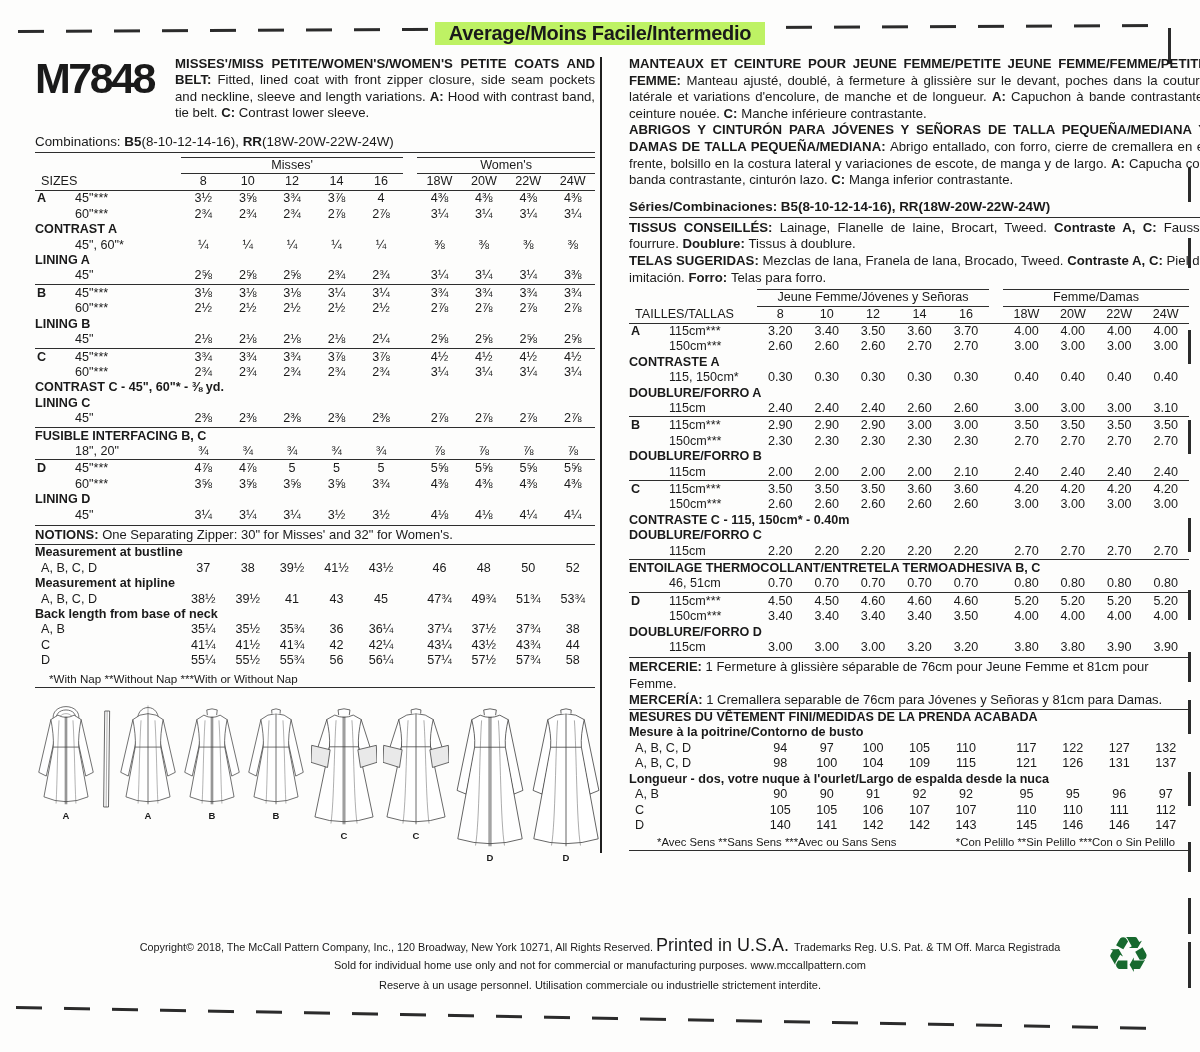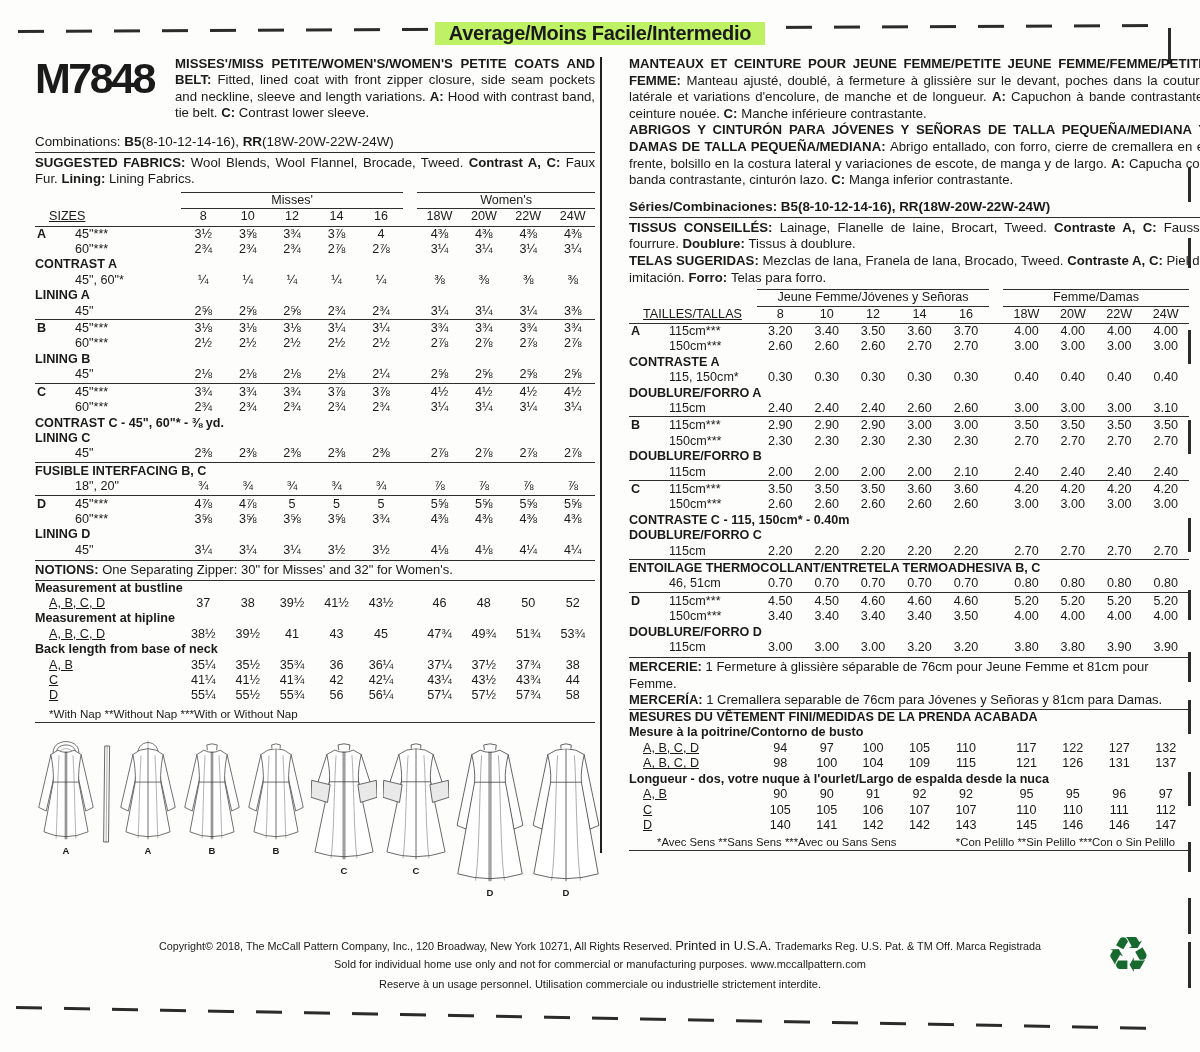--- a/index.html
+++ b/index.html
@@ -27,21 +27,21 @@
   .rule{border:0;border-top:1.2px solid #2e2e2e;margin:2px 0 2px 0;}
   .combi{font-size:13.4px;margin-top:11px;line-height:17px;}
   
   .ptable{--labw:146px;font-size:12.6px;}
   .ptable .trow{display:flex;align-items:baseline;line-height:15.4px;min-height:15.4px;}
   .ptable .thead2{display:block;font-weight:bold;}
   .ptable .ruleTop{border-top:1.1px solid #2e2e2e;padding-top:1px;}
   .tlabel{width:var(--labw);position:relative;flex:none;}
   .tletter{position:absolute;left:2px;top:0;font-weight:bold;}
   .tsize{margin-left:40px;}
-  .tflush{margin-left:14px;text-decoration:underline;}
+  .tflush{margin-left:6px;}
   .tcell{flex:1;text-align:center;}
   .wgap{margin-left:14px;}
   .ghead .tgroup{text-align:center;border-top:1.1px solid #2e2e2e;border-bottom:1.1px solid #2e2e2e;}
   .g5{flex:5;}
   .g4{flex:4;}
   .ggap{width:14px;flex:none;}
   .sizesrow{border-bottom:1.2px solid #2e2e2e;padding-bottom:1px;}
   .noteblock{border-top:1.1px solid #2e2e2e;border-bottom:1.1px solid #2e2e2e;font-size:13px;line-height:16.4px;padding:1px 0;}
   .mercblock{border-top:1.1px solid #2e2e2e;border-bottom:1.1px solid #2e2e2e;font-size:13px;line-height:16.2px;padding:1px 0;}
   .footnote{font-size:11.6px;padding:3px 0 2px 14px;border-bottom:1.1px solid #2e2e2e;}
@@ -50,21 +50,21 @@
   .figures{display:flex;align-items:flex-start;gap:6px;margin-top:16px;padding-left:2px;}
   .figure{display:flex;flex-direction:column;align-items:center;}
   .figlabel{font-size:9.5px;font-weight:bold;margin-top:2px;}
   .fig-short svg{width:58px;height:104px;}
   .fig-belt svg{width:12px;height:100px;margin-top:5px;}
   .fig-c svg{width:66px;height:124px;}
   .fig-d svg{width:70px;height:146px;}
   
   .footer{position:absolute;left:0;top:938px;width:100%;text-align:center;}
   .footer .l1{font-size:10.8px;line-height:15px;}
-  .footer .l1 .big{font-size:13px;}
+  .footer .l1 .big{font-size:18px;}
   .footer .l2,.footer .l3{font-size:11px;line-height:20px;}
   .recycle{position:absolute;left:1106px;top:930px;font-size:50px;line-height:50px;color:#17692e;}
 </style>
 </head>
 <body>
 
 <div class="sheet">
 
   <div class="cutline cut-top"></div>
   <div class="corner-stub"></div>
@@ -75,21 +75,20 @@
 
   <div class="vdivider"></div>
 
   <div class="col col-left">
     <div class="hdr">
       <div class="patnum">M7848</div>
       <div class="desc"><b>MISSES'/MISS PETITE/WOMEN'S/WOMEN'S PETITE COATS AND BELT: </b><span>Fitted, lined coat with front zipper closure, side seam pockets and neckline, sleeve and length variations. </span><b>A: </b><span>Hood with contrast band, tie belt. </span><b>C: </b><span>Contrast lower sleeve.</span></div>
     </div>
     <div class="combi"><span>Combinations: </span><b>B5</b><span>(8-10-12-14-16), </span><b>RR</b><span>(18W-20W-22W-24W)</span></div>
     <hr class="rule">
-    <p class="para"><b>SUGGESTED FABRICS: </b><span>Wool Blends, Wool Flannel, Brocade, Tweed. </span><b>Contrast A, C: </b><span>Faux Fur. </span><b>Lining: </b><span>Lining Fabrics.</span></p>
 
     <div class="ptable" style="margin-top:4px;">
       <div class="trow ghead">
         <div class="tlabel"></div>
         <div class="tgroup g5">Misses'</div>
         <div class="ggap"></div>
         <div class="tgroup g4">Women's</div>
       </div>
       <div class="trow sizesrow">
         <div class="tlabel"><span class="tflush">SIZES</span></div>

